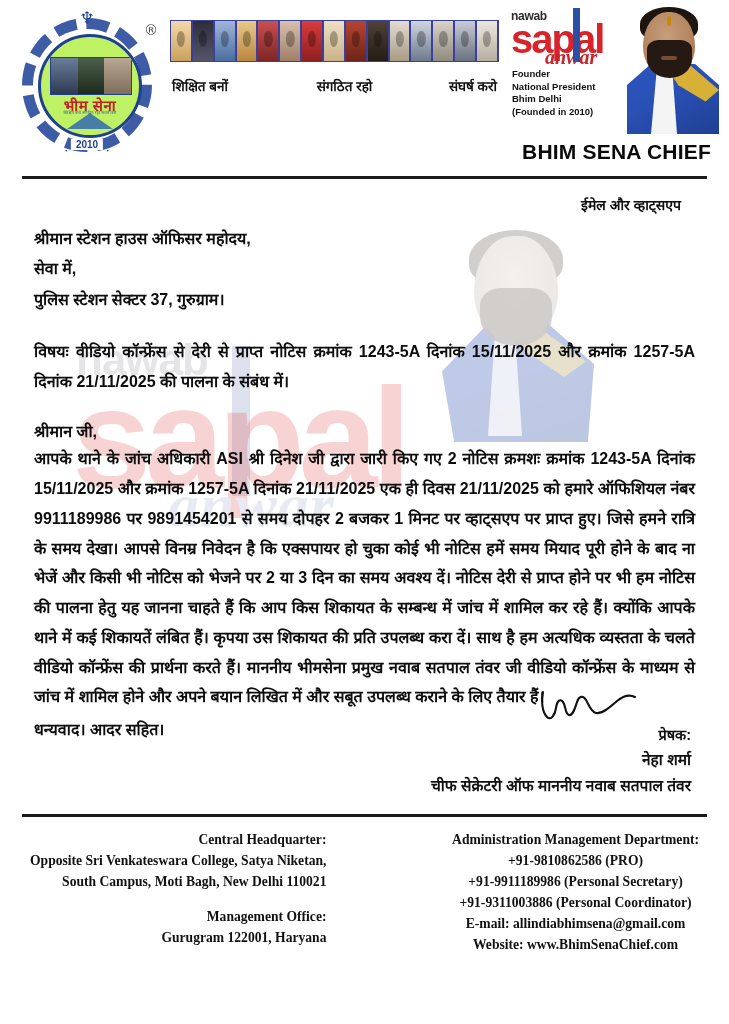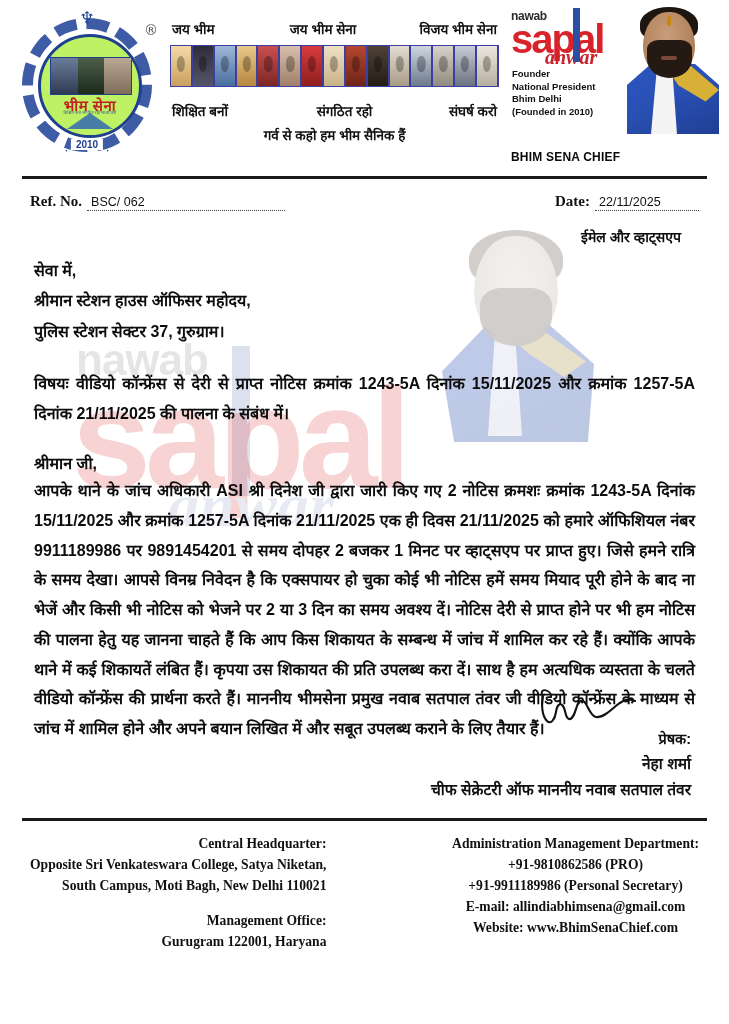--- a/index.html
+++ b/index.html
@@ -365,24 +365,24 @@
     font-weight: 700;
     font-size: 9.5px;
     line-height: 1.32;
     color: #111;
   }
   .chief-title {
     position: absolute;
     left: 6px;
     bottom: 2px;
     width: 200px;
-    text-align: left;
-    font-family: "Liberation Sans", sans-serif;
-    font-weight: 700;
-    font-size: 12px;
+    text-align: right;
+    font-family: "Liberation Sans", sans-serif;
+    font-weight: 700;
+    font-size: 21px;
     letter-spacing: .2px;
     color: #0a0a0a;
   }
   .chief-photo {
     position: absolute;
     right: -4px; top: 0px;
     width: 92px; height: 128px;
   }
   .chief-photo .c-head {
     position: absolute;
@@ -609,25 +609,20 @@
           <div class="fan"></div>
           <div class="microtext">शिक्षित बनो संगठित रहो संघर्ष करो</div>
         </div>
         <div class="year">2010</div>
         <div class="tail"></div>
       </div>
       <div class="reg-mark">®</div>
     </div>
 
     <div class="center-col">
-      <div class="slogan-row top">
-        <span>जय भीम</span>
-        <span>जय भीम सेना</span>
-        <span>विजय भीम सेना</span>
-      </div>
       <div class="strip">
         <i></i>
           <i></i>
           <i></i>
           <i></i>
           <i></i>
           <i></i>
           <i></i>
           <i></i>
         <i></i>
@@ -636,21 +631,20 @@
           <i></i>
           <i></i>
           <i></i>
           <i></i>
       </div>
       <div class="slogan-row bottom">
         <span>शिक्षित बनों</span>
         <span>संगठित रहो</span>
         <span>संघर्ष करो</span>
       </div>
-      <div class="pride">गर्व से कहो हम भीम सैनिक हैं</div>
     </div>
 
     <div class="chief-col">
       <div class="sapal-logo">
         <div class="s-bar"></div>
         <div class="s-nawab">nawab</div>
         <div class="s-main">sapal</div>
         <div class="s-anwar">anwar</div>
       </div>
       <div class="founder-lines">
@@ -668,46 +662,37 @@
         <div class="c-tilak"></div>
         <div class="c-beard"></div>
         <div class="c-mouth"></div>
       </div>
       <div class="chief-title">BHIM SENA CHIEF</div>
     </div>
   </div>
 
   <div class="rule"></div>
 
-  <div class="meta">
-    <div class="meta-item meta-ref">
-      <span class="meta-label">Ref. No.</span>
-      <span class="meta-fill">BSC/ 062</span>
-    </div>
-    <div class="meta-item meta-date">
-      <span class="meta-label">Date:</span>
-      <span class="meta-fill">22/11/2025</span>
-    </div>
-  </div>
 
   <div class="body-area">
     <div class="channel-note">ईमेल और व्हाट्सएप</div>
 
     <div class="to-block">
+      <div>श्रीमान स्टेशन हाउस ऑफिसर महोदय,</div>
       <div>सेवा में,</div>
-      <div>श्रीमान स्टेशन हाउस ऑफिसर महोदय,</div>
       <div>पुलिस स्टेशन सेक्टर 37, गुरुग्राम।</div>
     </div>
 
     <div class="subject">विषयः वीडियो कॉन्फ्रेंस से देरी से प्राप्त नोटिस क्रमांक 1243-5A दिनांक 15/11/2025 और क्रमांक 1257-5A दिनांक 21/11/2025 की पालना के संबंध में।</div>
 
     <div class="salutation">श्रीमान जी,</div>
 
     <div class="para">आपके थाने के जांच अधिकारी ASI श्री दिनेश जी द्वारा जारी किए गए 2 नोटिस क्रमशः क्रमांक 1243-5A दिनांक 15/11/2025 और क्रमांक 1257-5A दिनांक 21/11/2025 एक ही दिवस 21/11/2025 को हमारे ऑफिशियल नंबर 9911189986 पर 9891454201 से समय दोपहर 2 बजकर 1 मिनट पर व्हाट्सएप पर प्राप्त हुए। जिसे हमने रात्रि के समय देखा। आपसे विनम्र निवेदन है कि एक्सपायर हो चुका कोई भी नोटिस हमें समय मियाद पूरी होने के बाद ना भेजें और किसी भी नोटिस को भेजने पर 2 या 3 दिन का समय अवश्य दें। नोटिस देरी से प्राप्त होने पर भी हम नोटिस की पालना हेतु यह जानना चाहते हैं कि आप किस शिकायत के सम्बन्ध में जांच में शामिल कर रहे हैं। क्योंकि आपके थाने में कई शिकायतें लंबित हैं। कृपया उस शिकायत की प्रति उपलब्ध करा दें। साथ है हम अत्यधिक व्यस्तता के चलते वीडियो कॉन्फ्रेंस की प्रार्थना करते हैं। माननीय भीमसेना प्रमुख नवाब सतपाल तंवर जी वीडियो कॉन्फ्रेंस के माध्यम से जांच में शामिल होने और अपने बयान लिखित में और सबूत उपलब्ध कराने के लिए तैयार हैं।</div>
 
+    <div class="thanks">धन्यवाद। आदर सहित।</div>
   </div>
 
   <div class="sign-block">
     <svg class="sign-mark" viewBox="0 0 110 34">
       <path d="M6 4 C4 12, 5 24, 10 29 C14 33, 18 27, 19 20 C20 13, 23 10, 26 14 C29 18, 28 26, 32 27 C36 28, 38 20, 40 14 C42 8, 46 7, 49 12 C52 17, 54 24, 59 25 C65 26, 72 20, 80 13 C86 8, 92 6, 98 9" fill="none" stroke="#111" stroke-width="2.1" stroke-linecap="round" stroke-linejoin="round"></path>
     </svg>
     <div class="sign-sender">प्रेषक:</div>
     <div class="sign-name">नेहा शर्मा</div>
     <div class="sign-role">चीफ सेक्रेटरी ऑफ माननीय नवाब सतपाल तंवर</div>
   </div>
@@ -719,18 +704,19 @@
       <div>Opposite Sri Venkateswara College, Satya Niketan,</div>
       <div>South Campus, Moti Bagh, New Delhi 110021</div>
       <div class="f-gap"></div>
       <div>Management Office:</div>
       <div>Gurugram 122001, Haryana</div>
     </div>
     <div class="f-right">
       <div>Administration Management Department:</div>
       <div>+91-9810862586 (PRO)</div>
       <div>+91-9911189986 (Personal Secretary)</div>
+      <div>+91-9311003886 (Personal Coordinator)</div>
       <div>E-mail: allindiabhimsena@gmail.com</div>
       <div>Website: www.BhimSenaChief.com</div>
     </div>
   </div>
 
 </div>
 
 </body></html>

